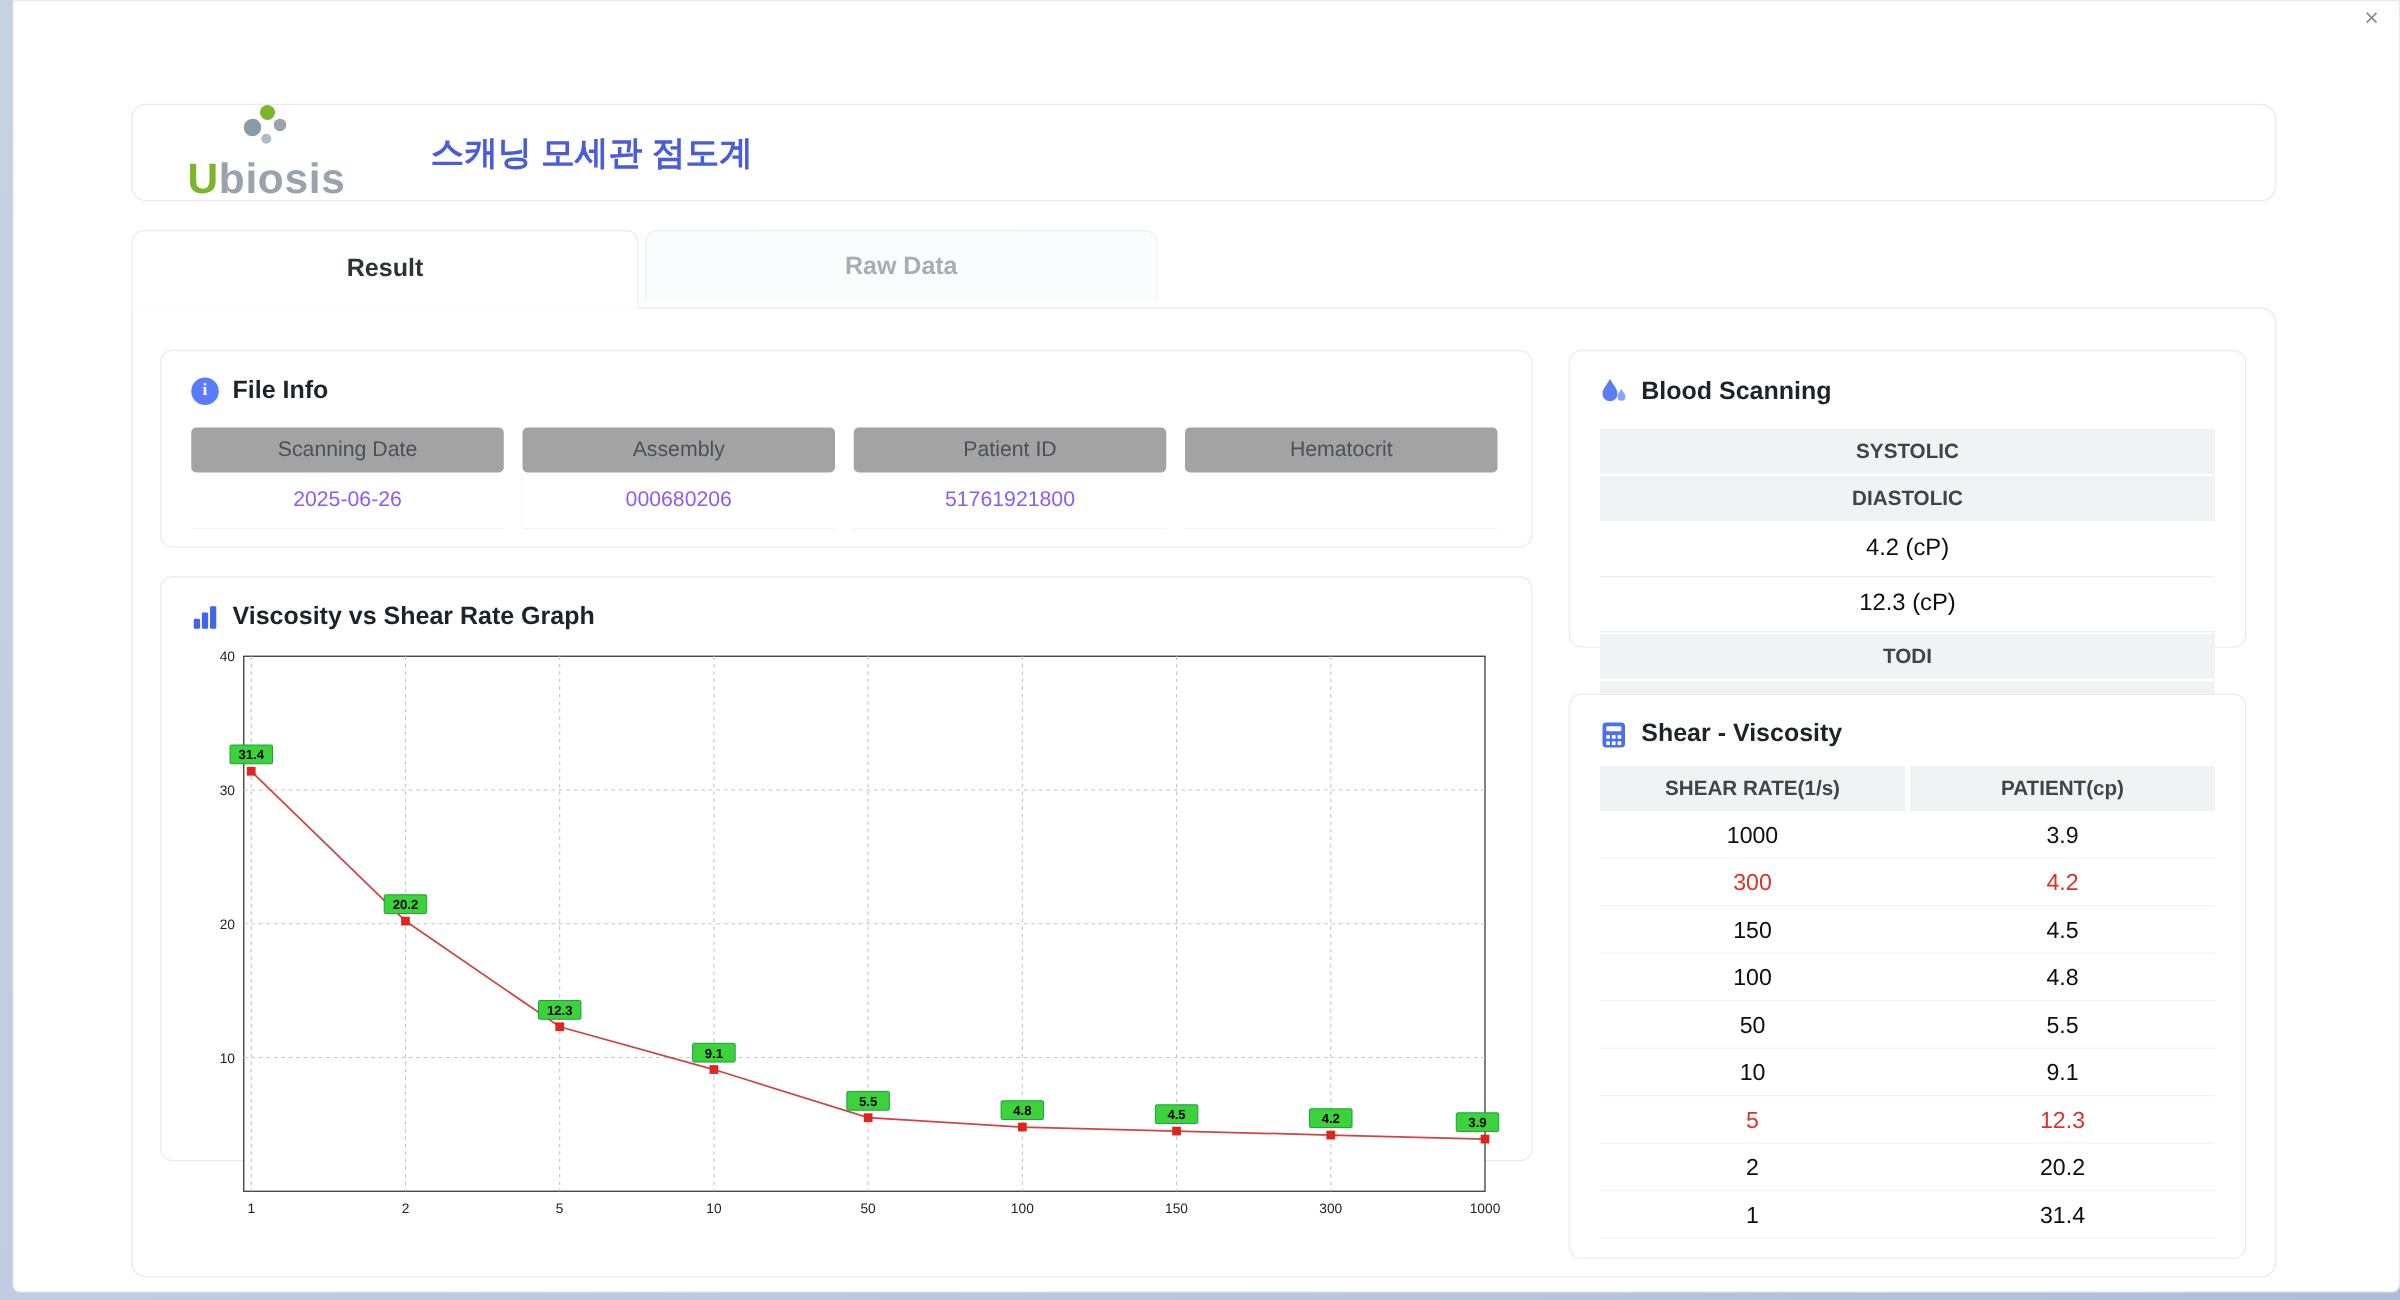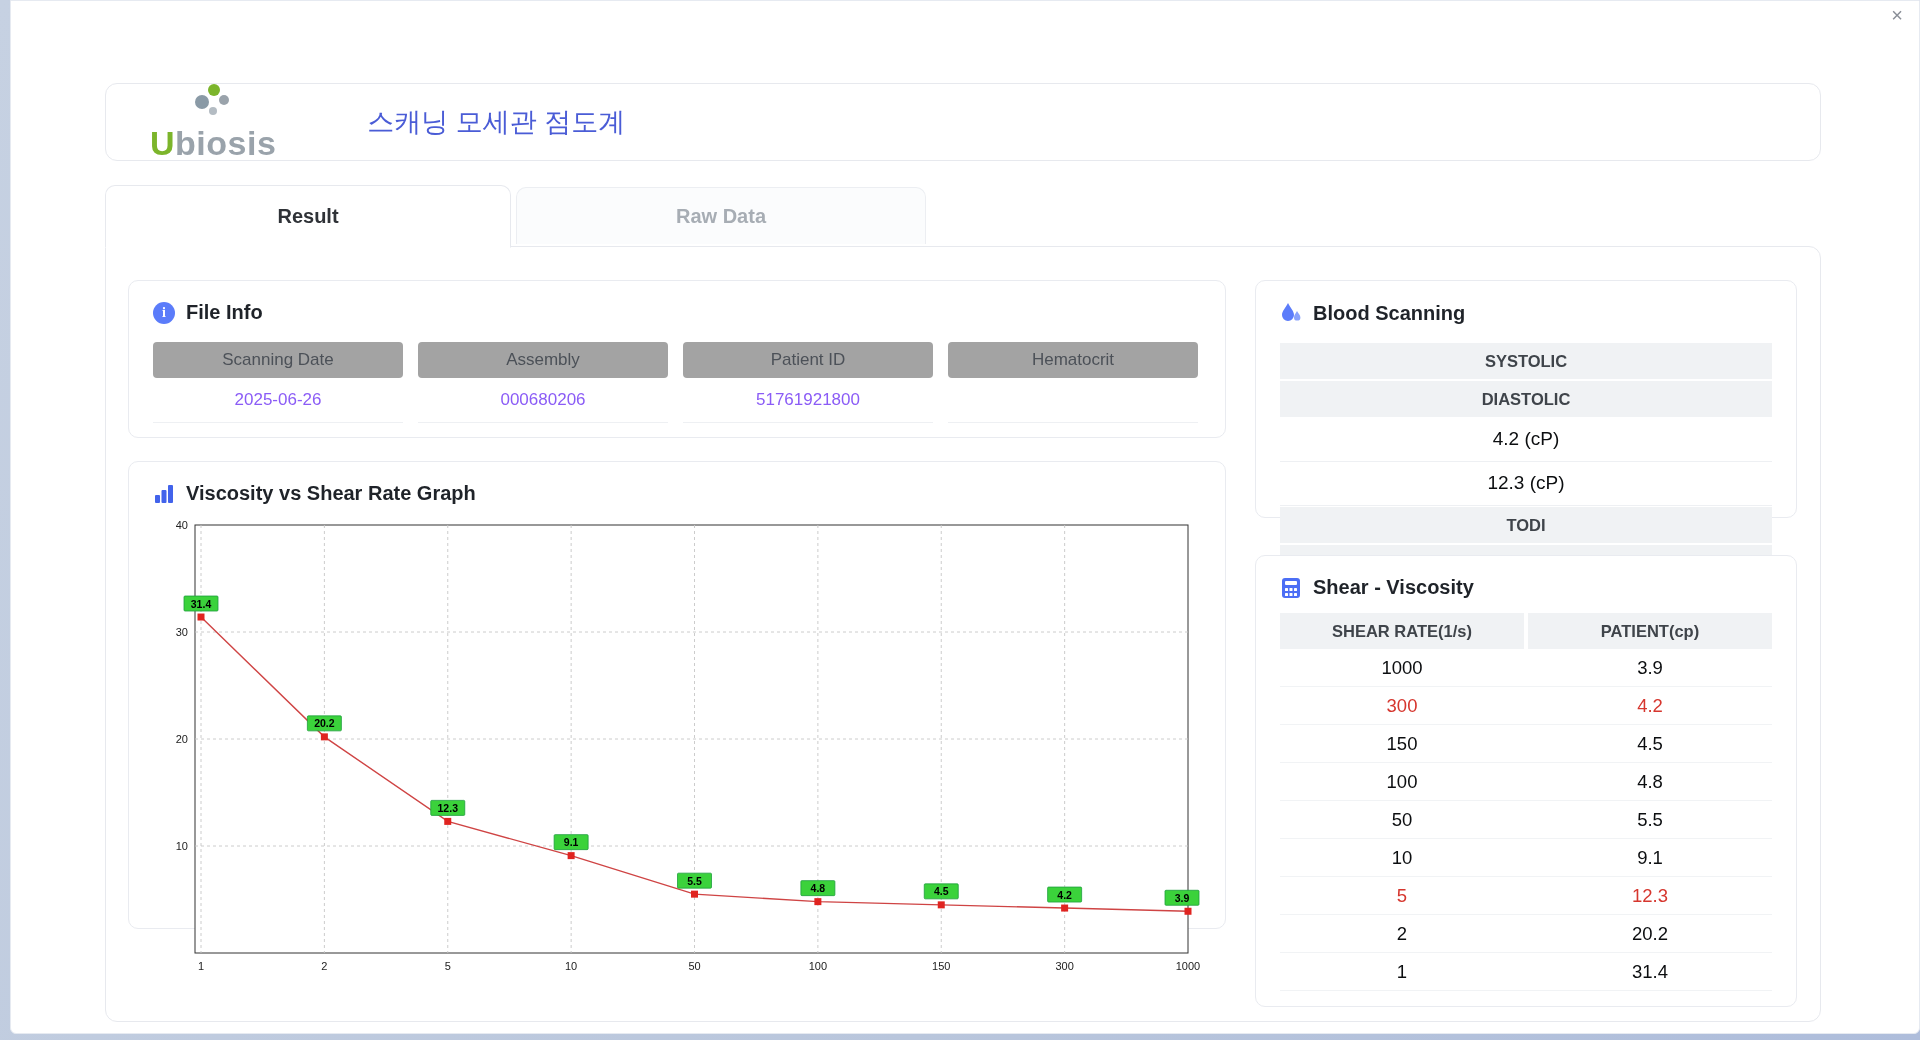--- a/index.html
+++ b/index.html
@@ -13,25 +13,25 @@
   .close-btn { position:absolute; top:4px; right:16px; font-size:20px; color:#8a8f98;
     cursor:default; line-height:1; }
 
   
   .header-card { position:absolute; left:94px; top:82px; width:1716px; height:78px;
     border:1px solid #e7e9ee; border-radius:12px; background:#fff;
     display:flex; align-items:center; padding-left:44px; }
   .logo { display:flex; align-items:center; gap:6px;flex-direction:column; }
   .logo-text { font-size:34px; font-weight:700; letter-spacing:0.5px; color:#9aa3ab; }
   .logo-text .u { color:#7cb52b; }
-  .app-title { margin-left:91px; font-size:27px; font-weight:400; color:#4a5cd6; }
+  .app-title { margin-left:68px; font-size:27px; font-weight:700; color:#4a5cd6; }
 
   
   .tabs { position:absolute; left:94px; top:183px; width:1716px; height:63px;
-    display:flex; align-items:center; gap:5px; z-index:3; }
+    display:flex; align-items:flex-start; gap:5px; z-index:3; }
   .tab { display:flex; align-items:center; justify-content:center;
     border-radius:10px 10px 0 0; cursor:pointer; }
   .tab.active { width:406px; height:63px; background:#fff;
     border:1px solid #e7e9ee; border-bottom:1px solid #ffffff; margin-bottom:-1px;
     font-size:20px; font-weight:700; color:#2f3237; }
   .tab.inactive { width:410px; height:57px; background:#fbfcfd;
     border:1px solid #eceef2; border-bottom:none;
     font-size:20px; font-weight:600; color:#a7adb4; }
 
   

